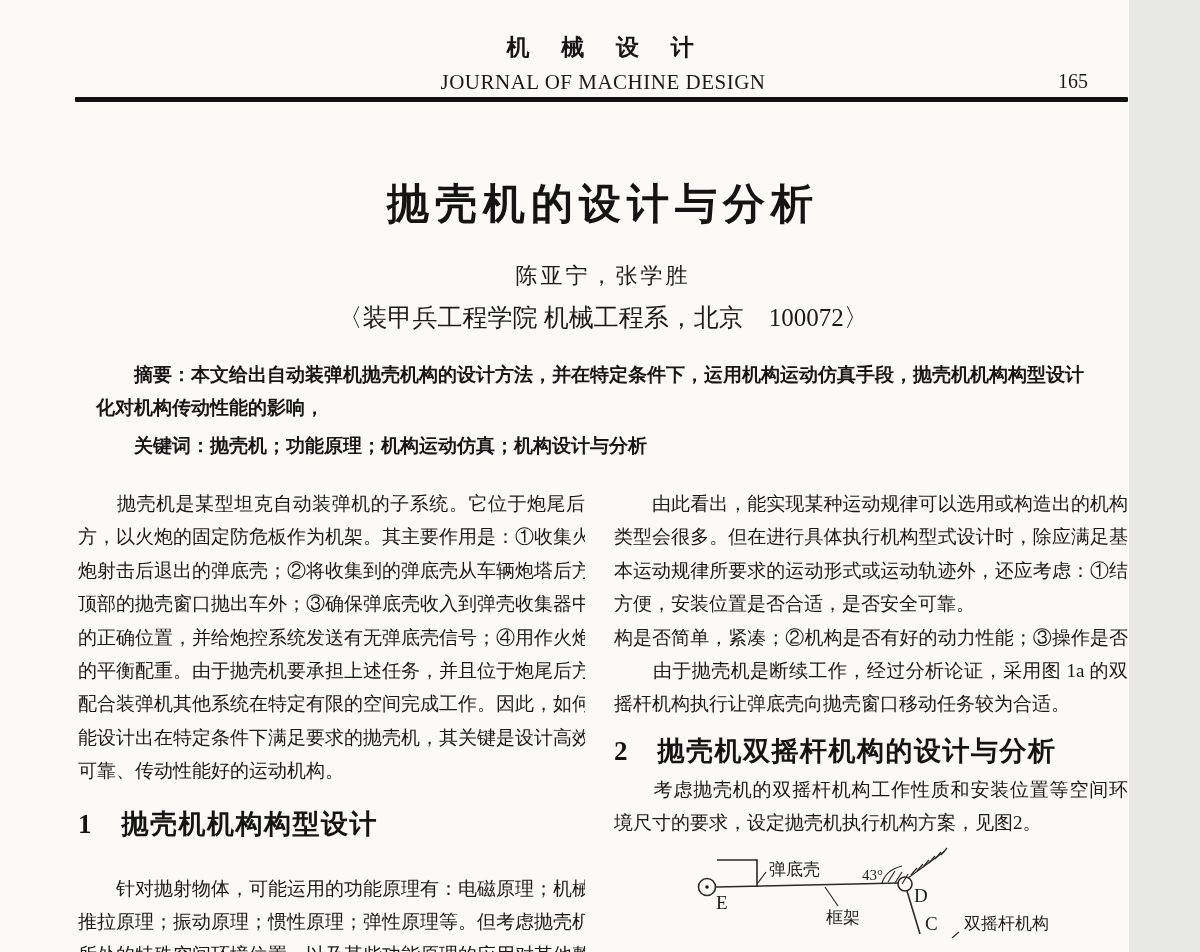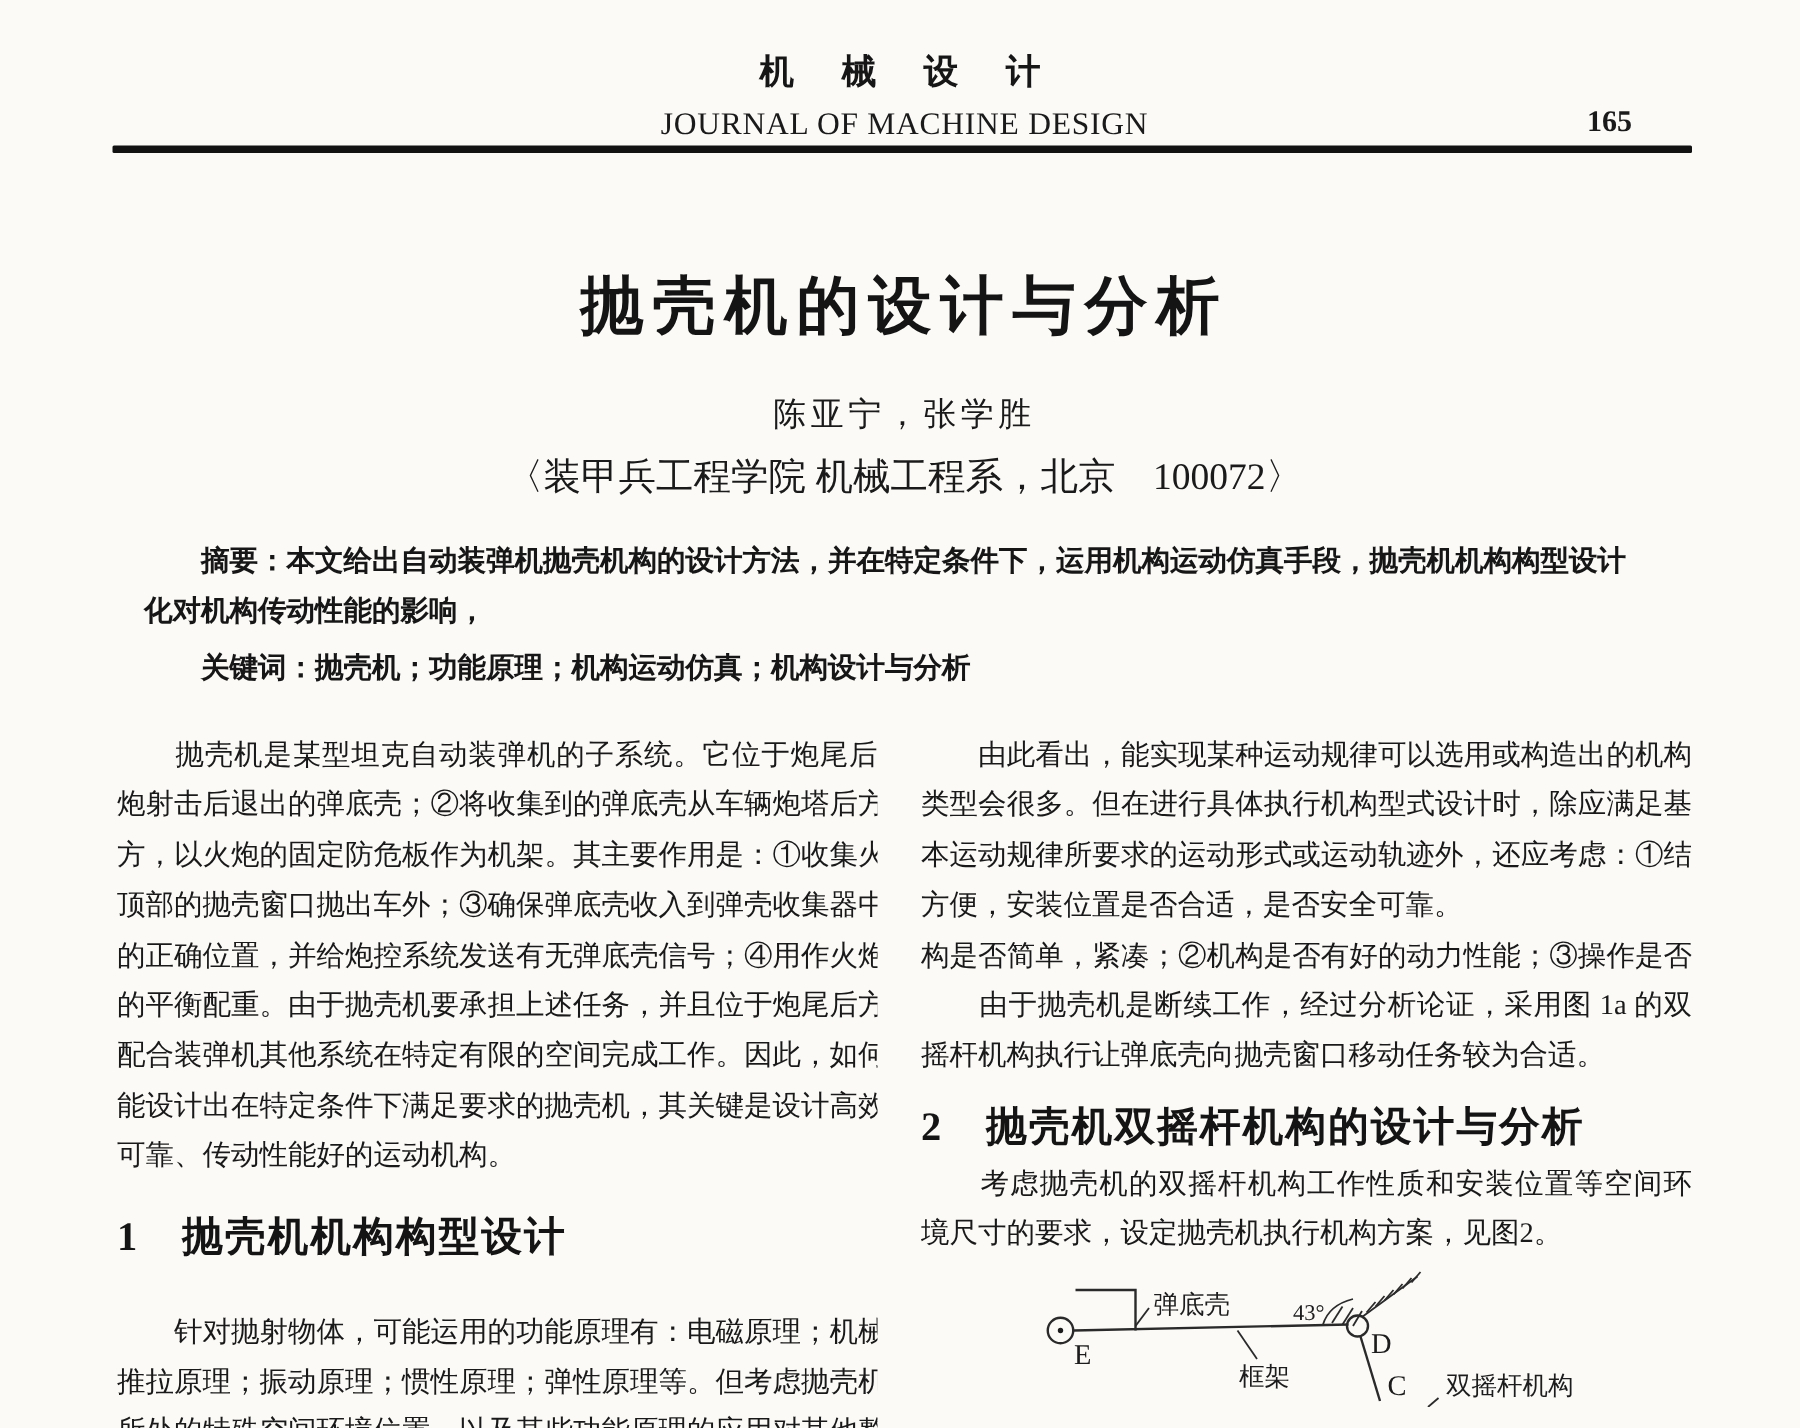--- a/index.html
+++ b/index.html
@@ -1,35 +1,36 @@
 <!DOCTYPE html>
 <html><head>
 <meta charset="utf-8">
 <style>
   html,body{margin:0;padding:0;background:#e8e8e6;}
   .page{
     position:relative;
-    width:1200px;height:952px;
+    width:1088px;height:952px;
     background:#fbfaf7;
     overflow:hidden;
     font-family:"Liberation Serif","DejaVu Serif",serif;
     color:#1c1c1c;
+    padding-left:41px;
   }
   
   .zh-journal{
     position:absolute;top:32px;left:78px;width:1050px;
     text-align:center;font-size:23px;font-weight:bold;
     letter-spacing:6px;word-spacing:14px;color:#161616;
   }
   .header-row{position:absolute;top:70px;left:78px;width:1050px;height:28px;}
   .en-journal{
     position:absolute;left:0;width:100%;text-align:center;
     font-size:21px;letter-spacing:0.5px;color:#1a1a1a;
   }
-  .page-num{position:absolute;right:40px;top:0;font-size:20px;color:#1a1a1a;font-weight:bold;}
+  .page-num{position:absolute;right:40px;top:0;font-size:20px;color:#1a1a1a;}
   .rule{position:absolute;top:97px;left:75px;width:1053px;height:5px;background:#121212;border-radius:1px;}
   
   .title{
     position:absolute;top:176px;left:78px;width:1050px;
     text-align:center;font-size:42px;font-weight:bold;letter-spacing:6px;color:#141414;
   }
   .authors{
     position:absolute;top:261px;left:78px;width:1050px;
     text-align:center;font-size:22px;letter-spacing:3px;color:#1a1a1a;
   }
@@ -89,22 +90,22 @@
   <div class="abstract">
     <div class="indent"><span>摘要：</span><span>本文给出自动装弹机抛壳机构的设计方法，并在特定条件下，运用机构运动仿真手段，抛壳机机构构型设计</span></div>
     <div>化对机构传动性能的影响，</div>
     <div class="indent kw"><span>关键词：</span><span>抛壳机；功能原理；机构运动仿真；机构设计与分析</span></div>
   </div>
 
   <div class="columns">
     <div class="col left">
       <div>
           <div class="line">　　抛壳机是某型坦克自动装弹机的子系统。它位于炮尾后</div>
+          <div class="line">方，以火炮的固定防危板作为机架。其主要作用是：①收集火</div>
           <div class="line">炮射击后退出的弹底壳；②将收集到的弹底壳从车辆炮塔后方</div>
-          <div class="line">方，以火炮的固定防危板作为机架。其主要作用是：①收集火</div>
           <div class="line">顶部的抛壳窗口抛出车外；③确保弹底壳收入到弹壳收集器中</div>
           <div class="line">的正确位置，并给炮控系统发送有无弹底壳信号；④用作火炮</div>
           <div class="line">的平衡配重。由于抛壳机要承担上述任务，并且位于炮尾后方，</div>
           <div class="line">配合装弹机其他系统在特定有限的空间完成工作。因此，如何</div>
           <div class="line">能设计出在特定条件下满足要求的抛壳机，其关键是设计高效</div>
           <div class="line endline">可靠、传动性能好的运动机构。</div>
         </div>
       <h2 class="section">1　抛壳机机构构型设计</h2>
       <div>
           <div class="line">　　针对抛射物体，可能运用的功能原理有：电磁原理；机械</div>

